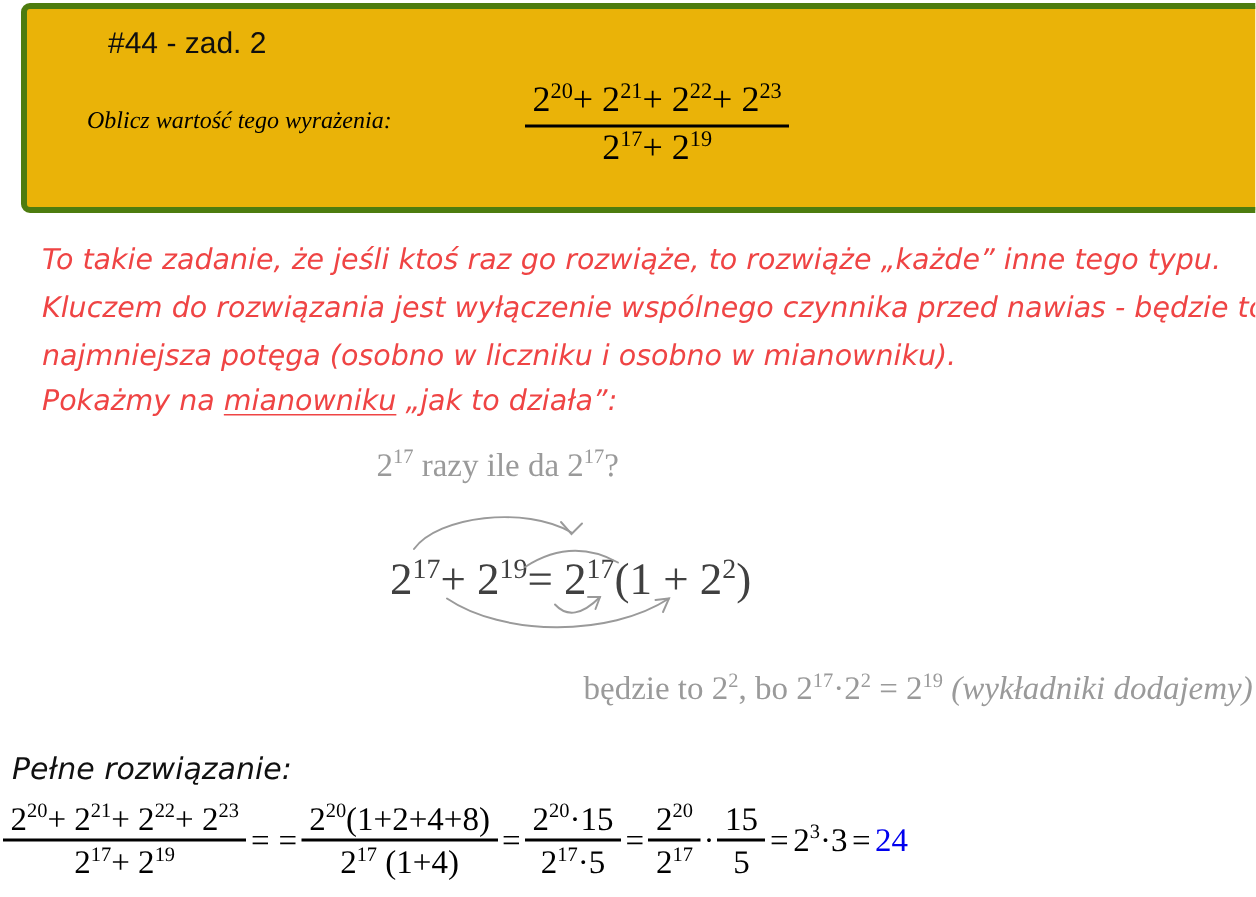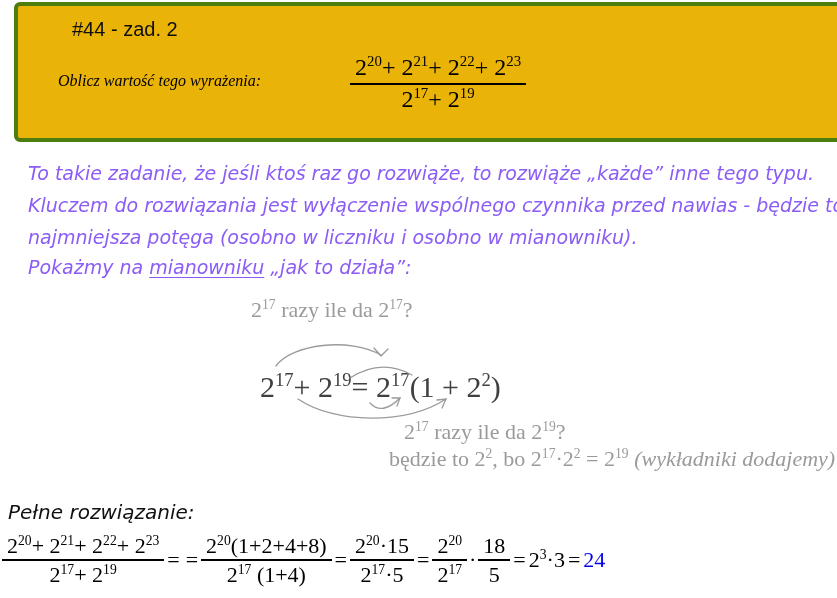--- a/index.html
+++ b/index.html
@@ -16,21 +16,21 @@
 
   
   .frac{display:inline-flex;flex-direction:column;align-items:center;
         text-align:center;vertical-align:middle;line-height:1.15;}
   .frac .num{border-bottom:2px solid #000;padding:0 5px 1px 5px;}
   .frac .den{padding:1px 5px 0 5px;}
   sup{font-size:62%;line-height:0;}
 
   
   .hand{position:absolute;left:28px;font-family:"DejaVu Sans",sans-serif;
-        font-style:italic;font-size:19px;color:#8b5cf6;white-space:nowrap;}
+        font-style:italic;font-size:19px;color:#ef4444;white-space:nowrap;}
   .hand u{text-underline-offset:3px;}
 
   
   .gray-note{position:absolute;color:#9a9a9a;font-size:22px;white-space:nowrap;}
   .gray-note .it{font-style:italic;}
 
   .demo-eq{position:absolute;left:260px;top:370px;font-size:30px;white-space:nowrap;color:#404040;}
 
   .arrows{position:absolute;left:230px;top:335px;}
 
@@ -73,21 +73,20 @@
       <path d="M 46 31 C 62 9, 120 2, 151 20"></path>
       <path d="M 144 13 L 151 21 L 158 14"></path>
       <path d="M 120 43 Q 151 23, 182 40"></path>
       <path d="M 140 68 Q 152 81, 170 63"></path>
       <path d="M 162 63 L 170 63 L 167 71"></path>
       <path d="M 68 64 C 105 89, 176 90, 216 64"></path>
       <path d="M 207 65 L 216 64 L 212 73"></path>
     </g>
   </svg>
 
-  <div class="gray-note" style="left:404px;top:419px">2<sup>17</sup> razy ile da 2<sup>19</sup>?</div>
   <div class="gray-note" style="left:389px;top:446px"><span>będzie to 2<sup>2</sup>, bo 2<sup>17</sup>·2<sup>2</sup> = 2<sup>19</sup> </span><span class="it">(wykładniki dodajemy)</span></div>
 
   <div class="sol-label">Pełne rozwiązanie:</div>
 
   <div class="sol-row">
     <span class="frac">
       <span class="num">2<sup>20</sup>+ 2<sup>21</sup>+ 2<sup>22</sup>+ 2<sup>23</sup></span>
       <span class="den">2<sup>17</sup>+ 2<sup>19</sup></span>
     </span>
     <span class="eq">=</span>
@@ -101,21 +100,21 @@
       <span class="num">2<sup>20</sup>·15</span>
       <span class="den">2<sup>17</sup>·5</span>
     </span>
     <span class="eq">=</span>
     <span class="frac">
       <span class="num">2<sup>20</sup></span>
       <span class="den">2<sup>17</sup></span>
     </span>
     <span class="dot">·</span>
     <span class="frac">
-      <span class="num">18</span>
+      <span class="num">15</span>
       <span class="den">5</span>
     </span>
     <span class="eq">=</span>
     <span>2<sup>3</sup>·3</span>
     <span class="eq">=</span>
     <span class="result">24</span>
   </div>
 
 </div>
 

